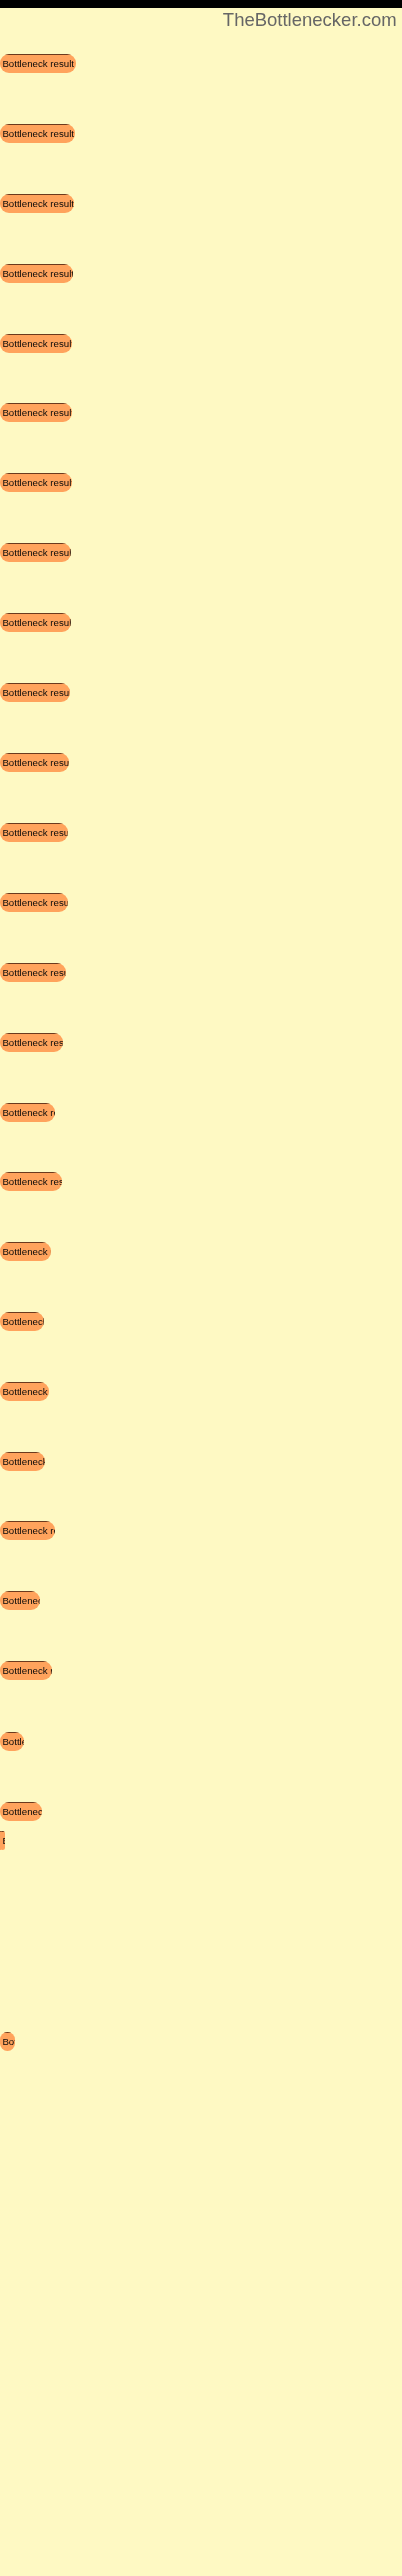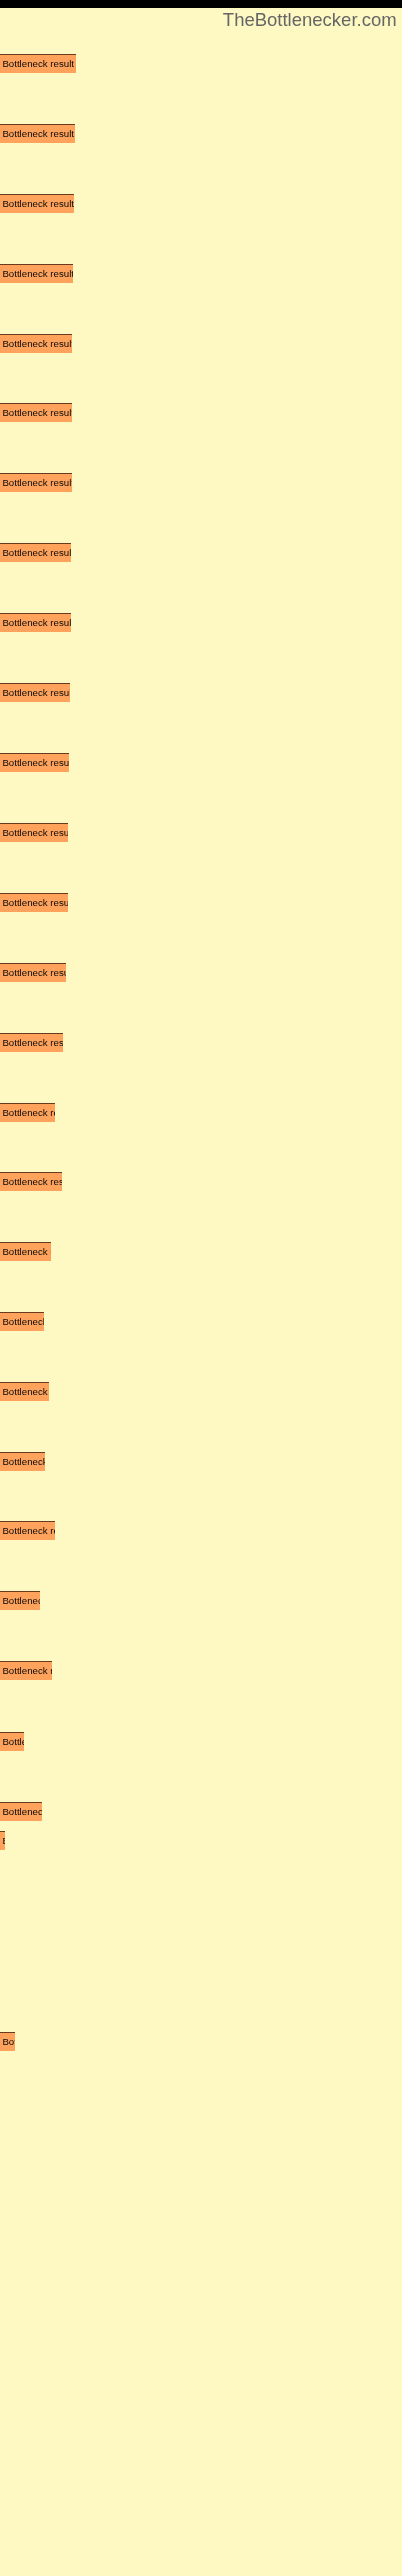--- a/index.html
+++ b/index.html
@@ -45,20 +45,21 @@
     width: 403px;
     height: 2576px;
   }
 
   .bar-row {
     position: absolute;
     left: 0;
     height: 19.3px;
     overflow: hidden;
     white-space: nowrap;
+    border-radius: 9px;
   }
 
   .bar-rect {
     position: absolute;
     left: 0;
     top: 0;
     height: 19.3px;
     background: #ffa35c;
     border-top: 0.8px solid #6b3a1e;
     box-sizing: border-box;

